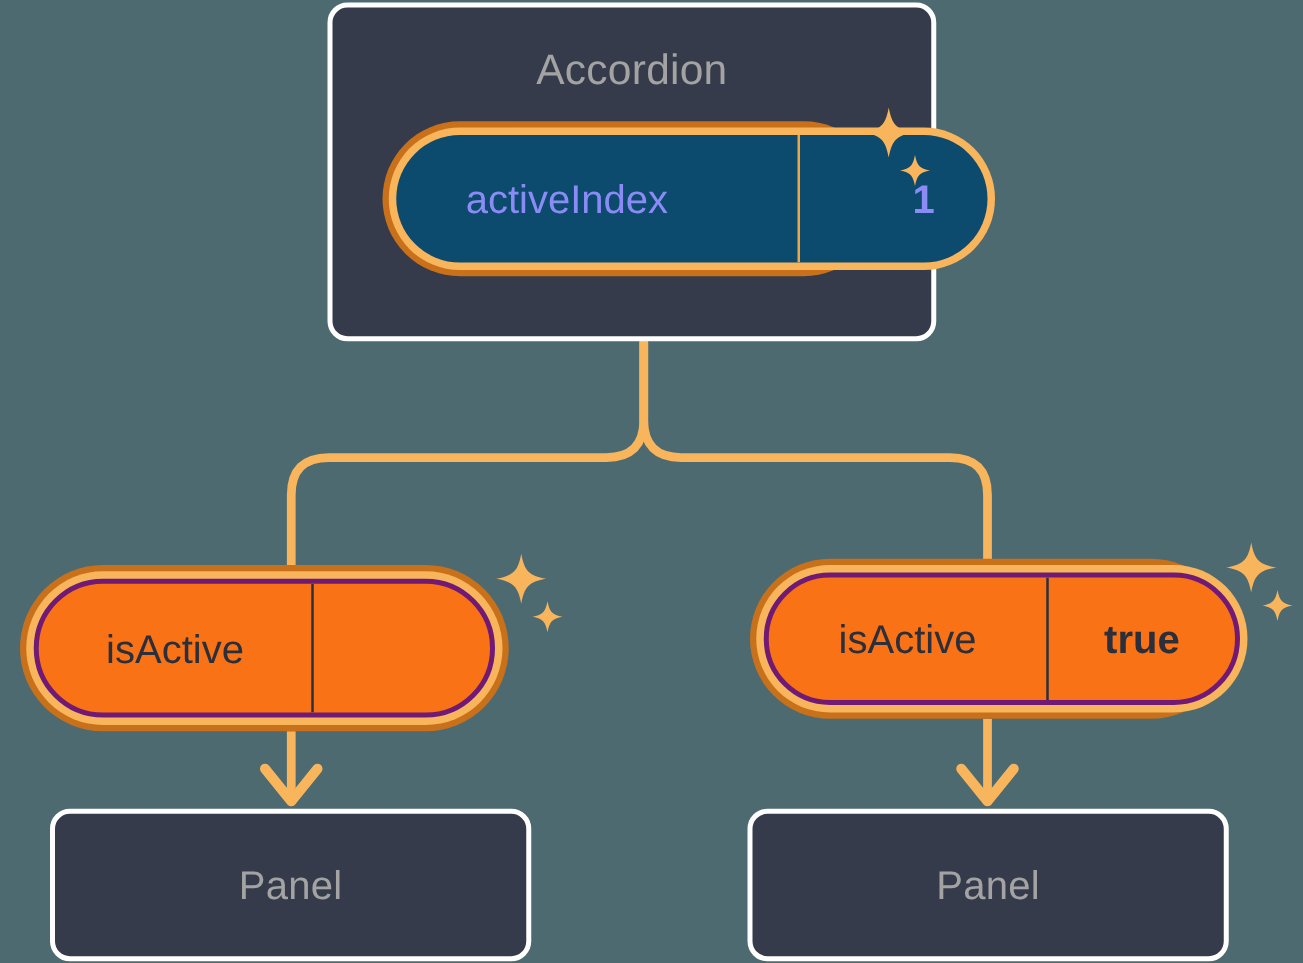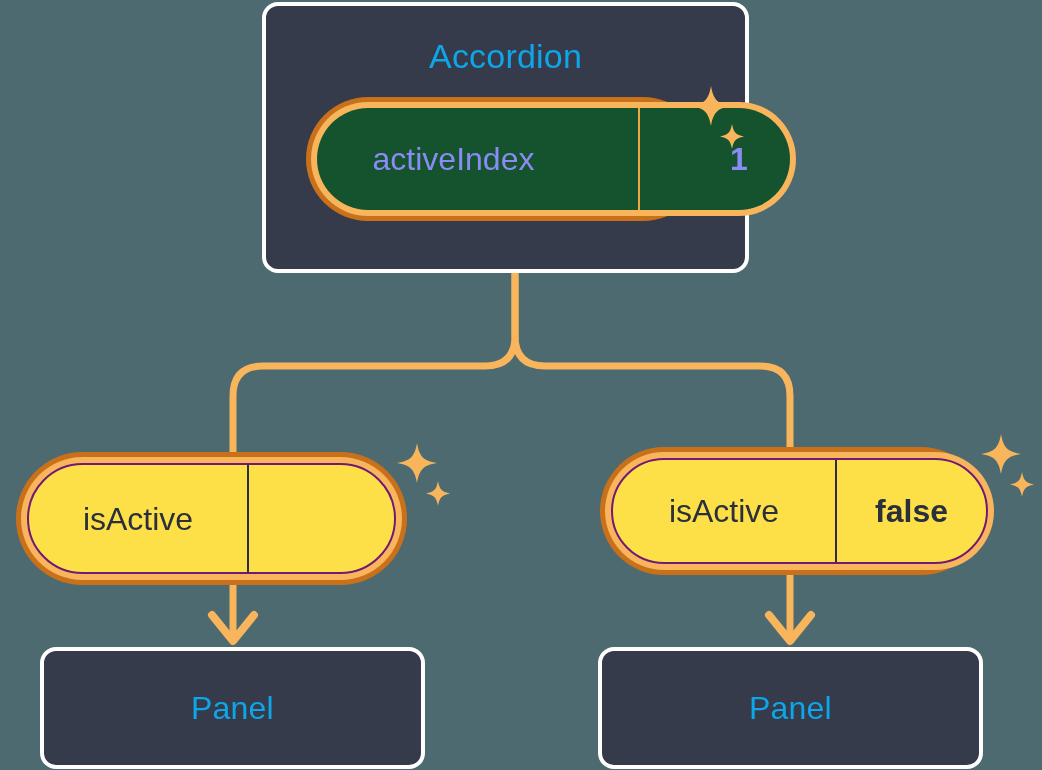--- a/index.html
+++ b/index.html
@@ -39,21 +39,21 @@
     position: absolute;
     box-sizing: border-box;
     background: #353b4a;
     border: 4px solid #ffffff;
     border-radius: 16px;
     z-index: 2;
   }
 
   .comp-title {
     text-align: center;
-    color: #0ea5e9;
+    color: #a3a3a3;
     font-size: 34px;
     font-weight: 400;
     letter-spacing: 0.2px;
     line-height: 1;
     white-space: nowrap;
   }
 
   
   #accordion-box {
     left: 262px;
@@ -111,39 +111,39 @@
     white-space: nowrap;
     line-height: 1;
   }
   .pill-divider {
     width: 2px;
     align-self: stretch;
   }
 
   
   .pill-dark .pill-body {
-    background: #14532d;
+    background: #0c4a6e;
     border: none;
     gap: 48px;
   }
   .pill-dark .pill-cell {
     color: #8b8bf5;
     font-size: 32px;
   }
   .pill-dark .pill-cell.value {
     font-weight: 700;
   }
   .pill-dark .pill-divider {
     background: #f0a741;
   }
 
   
   .pill-purple .pill-body {
-    background: #fde047;
-    border: 2px solid #701a75;
+    background: #f97316;
+    border: 4px solid #701a75;
   }
   .pill-purple .pill-cell {
     color: #2b2f3c;
     font-size: 32px;
   }
   .pill-purple .pill-cell.value {
     font-weight: 700;
   }
   .pill-purple .pill-divider {
     background: #2b2f3c;
@@ -272,21 +272,21 @@
   <div id="left-panel-box" class="comp-box">
     <div class="comp-title">Panel</div>
   </div>
 
   <div id="right-state-pill" class="state-pill pill-purple">
     <div class="pill-ring-outer">
       <div class="pill-ring-inner">
         <div class="pill-body">
           <div class="pill-cell key">isActive</div>
           <div class="pill-divider"></div>
-          <div class="pill-cell value">false</div>
+          <div class="pill-cell value">true</div>
         </div>
       </div>
     </div>
   </div>
 
   <svg id="right-sparkles" class="sparkle-group" width="62" height="72" viewBox="0 0 62 72" xmlns="http://www.w3.org/2000/svg">
     <path d="M25 2 C27.5 15.5 31 19.5 45 22 C31 24.5 27.5 28.5 25 42 C22.5 28.5 19 24.5 5 22 C19 19.5 22.5 15.5 25 2 Z" fill="#f8b55c"></path>
     <path d="M46 40 C47.6 48.3 49.7 50.8 58 52.4 C49.7 54 47.6 56.5 46 64.8 C44.4 56.5 42.3 54 34 52.4 C42.3 50.8 44.4 48.3 46 40 Z" fill="#f8b55c"></path>
   </svg>
 

